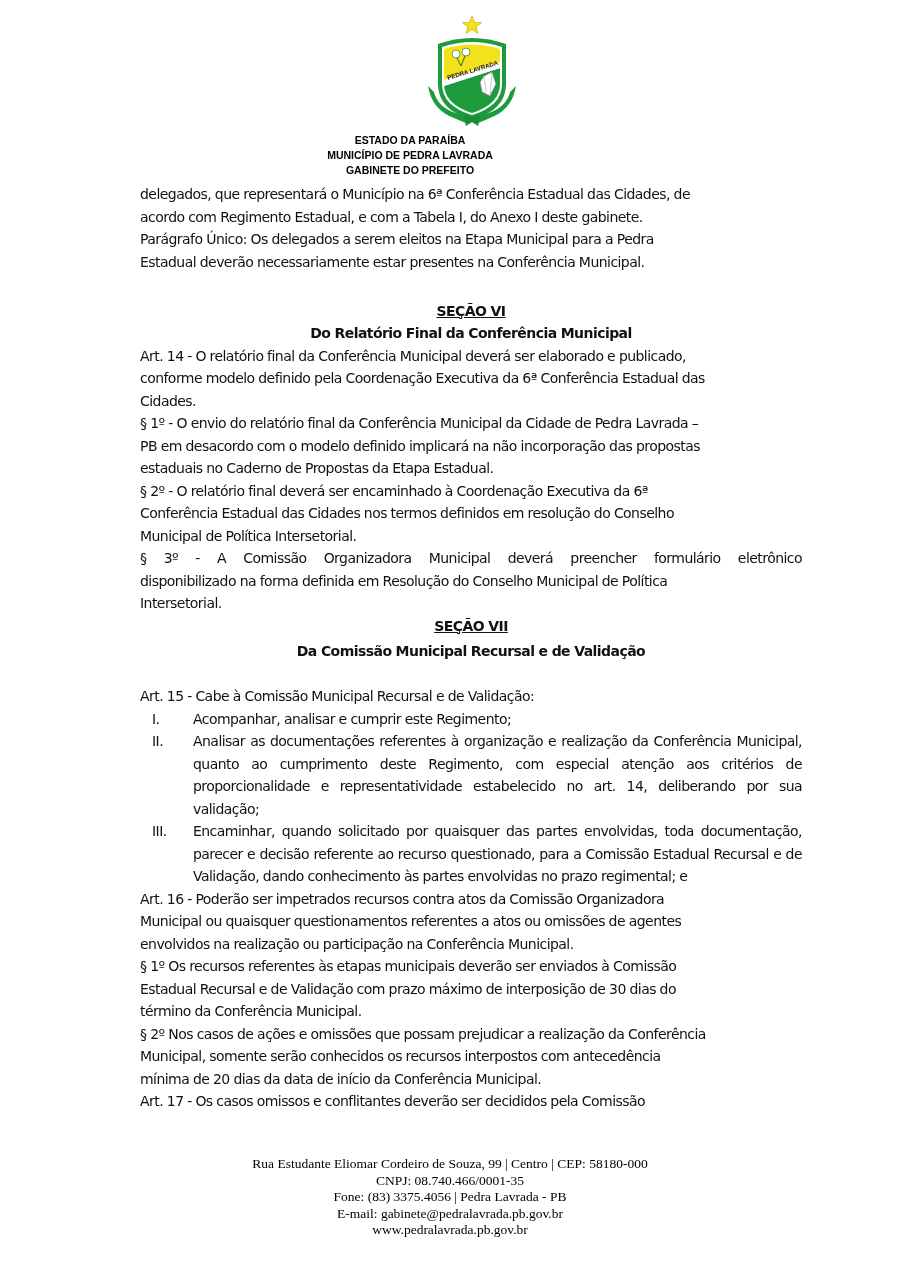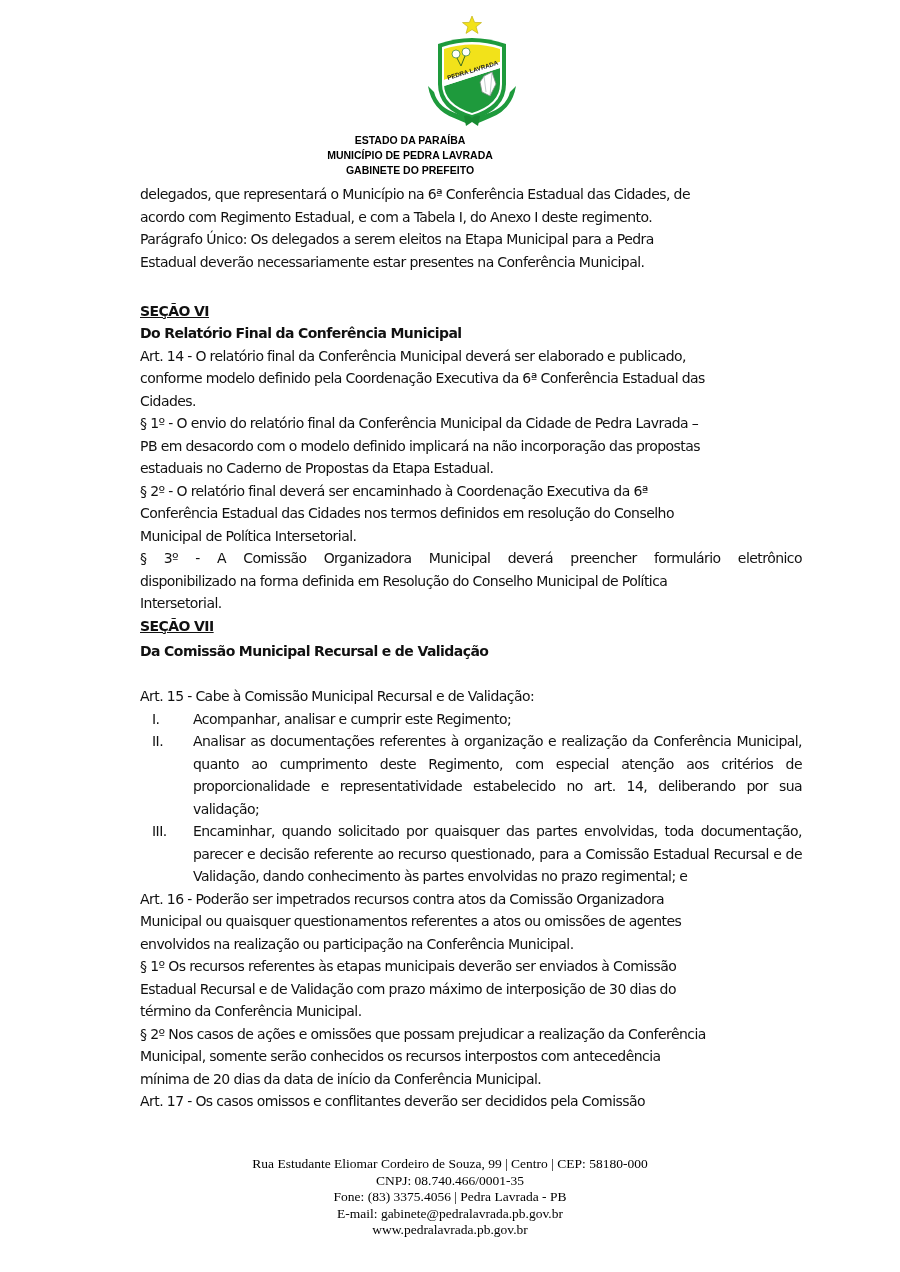--- a/index.html
+++ b/index.html
@@ -6,21 +6,21 @@
   body { width: 900px; height: 1272px; position: relative; overflow: hidden; }
   .page { position: absolute; left: 0; top: 0; width: 900px; height: 1272px; background: #fff; }
   .crest { position: absolute; left: 424px; top: 14px; width: 96px; height: 116px; }
   .head { position: absolute; left: 0; width: 820px; text-align: center;
           font-family: "Liberation Sans", sans-serif; font-weight: bold; font-size: 10.5px; color: #000; line-height: 15px; }
   .body { position: absolute; left: 140px; width: 662px; top: 183px;
           font-family: "DejaVu Sans", sans-serif; font-size: 14px; line-height: 22.5px; color: #111;
           letter-spacing: -0.55px; word-spacing: -0.2px; }
   .body p { margin: 0; }
   .just { text-align: justify; text-align-last: justify; }
-  .sec { font-weight: bold; }
+  .sec { text-align: center; font-weight: bold; }
   .sec-title { text-decoration: underline; }
   .gap { height: 22.5px; }
   .item { display: flex; }
   .item .num { width: 53px; flex: none; padding-left: 12px; box-sizing: border-box; }
   .item .txt { flex: 1; text-align: justify; }
   .footer { position: absolute; left: 0; top: 1156px; width: 900px; text-align: center;
             font-family: "Liberation Serif", serif; font-size: 13.5px; line-height: 16.5px; color: #000; }
 </style>
 </head>
 <body>
@@ -48,21 +48,21 @@
     <path d="M4,72 Q8,96 30,104 L44,110 L48,104 L52,110 L66,104 Q88,96 92,72 L86,78 Q82,94 62,100 L48,104 L34,100 Q14,94 10,78 Z" fill="#1e9a3c"></path>
     <path d="M40,102 Q44,100 48,104 Q52,100 56,102 L54,112 L48,108 L42,112 Z" fill="#188a32"></path>
   </svg>
 
   <div class="head" style="top:133px;">ESTADO DA PARAÍBA</div>
   <div class="head" style="top:148px;">MUNICÍPIO DE PEDRA LAVRADA</div>
   <div class="head" style="top:163px;">GABINETE DO PREFEITO</div>
 
   <div class="body">
     <p>delegados, que representará o Município na 6ª Conferência Estadual das Cidades, de</p>
-    <p>acordo com Regimento Estadual, e com a Tabela I, do Anexo I deste regimento.</p>
+    <p>acordo com Regimento Estadual, e com a Tabela I, do Anexo I deste gabinete.</p>
     <p>Parágrafo Único: Os delegados a serem eleitos na Etapa Municipal para a Pedra</p>
     <p>Estadual deverão necessariamente estar presentes na Conferência Municipal.</p>
     <div class="gap"></div>
 
     <p class="sec sec-title" style="margin-top:4px;">SEÇÃO VI</p>
     <p class="sec">Do Relatório Final da Conferência Municipal</p>
     <p>Art. 14 - O relatório final da Conferência Municipal deverá ser elaborado e publicado,</p>
     <p>conforme modelo definido pela Coordenação Executiva da 6ª Conferência Estadual das</p>
     <p>Cidades.</p>
     <p>§ 1º - O envio do relatório final da Conferência Municipal da Cidade de Pedra Lavrada –</p>

